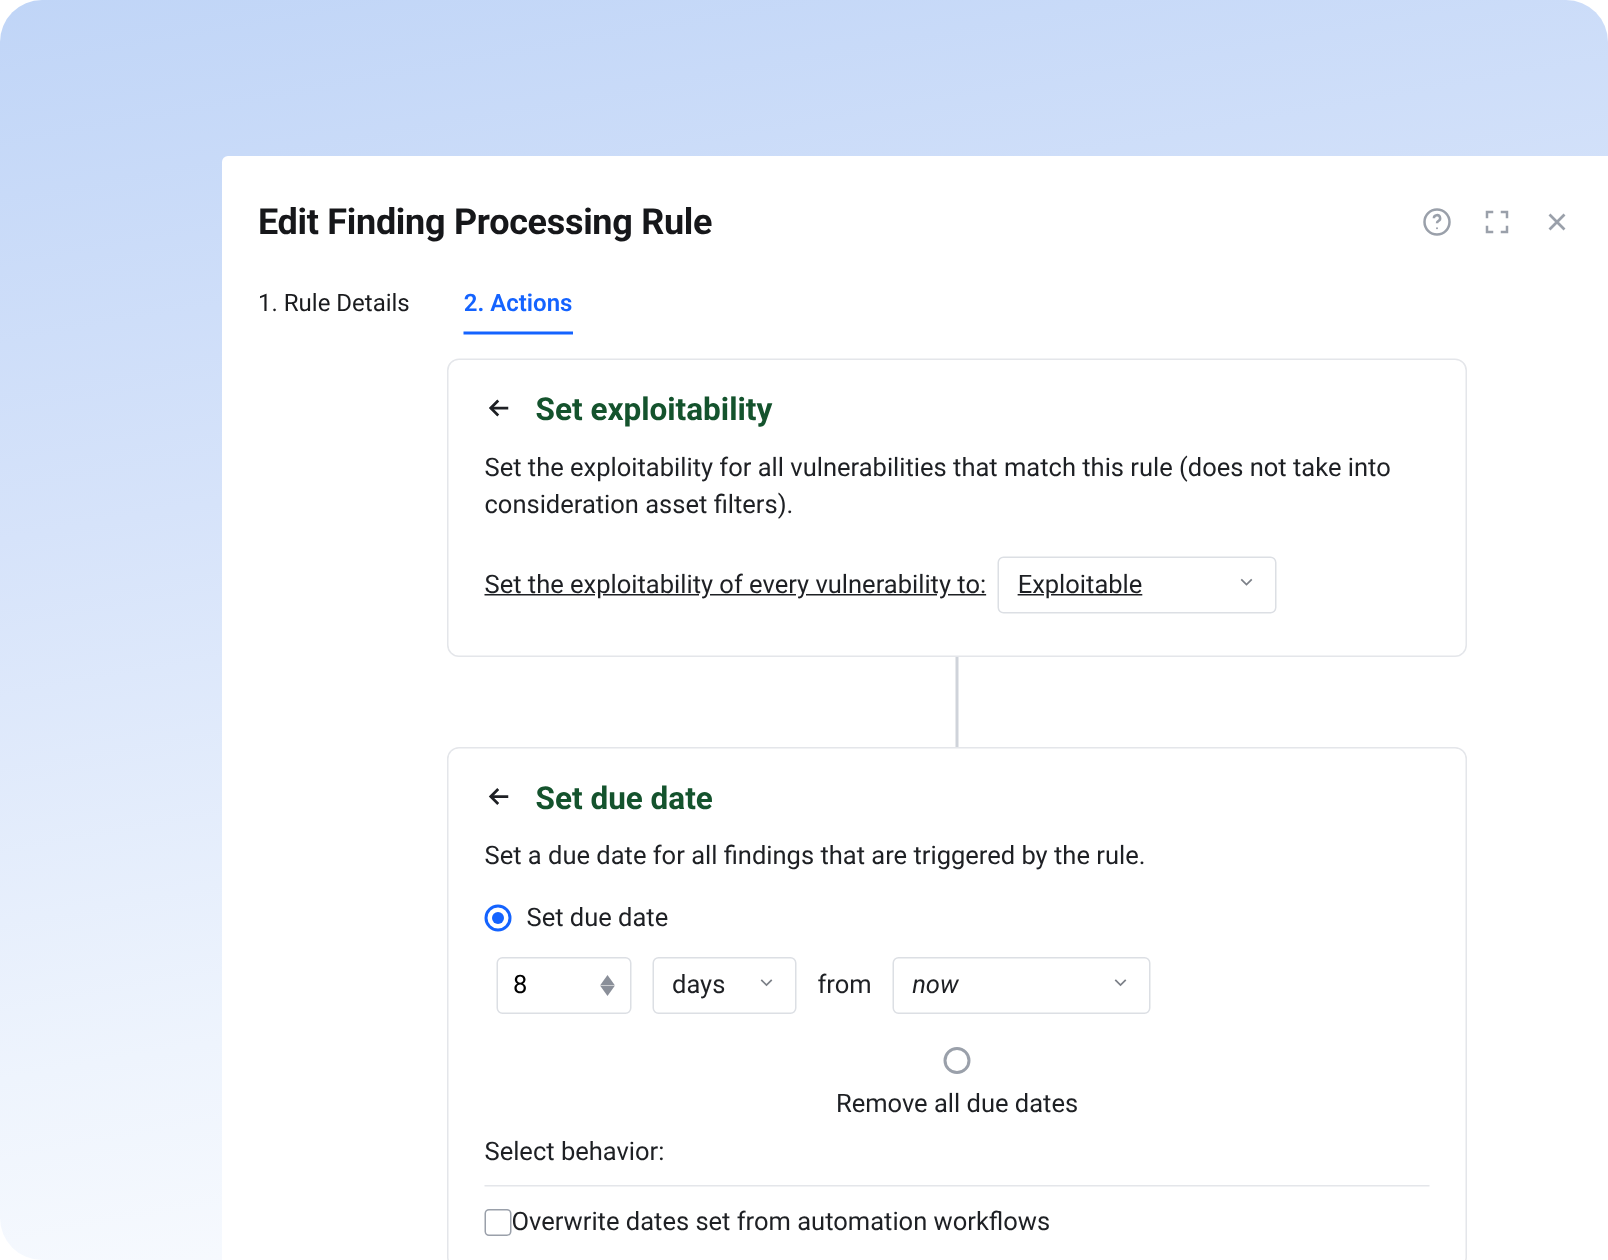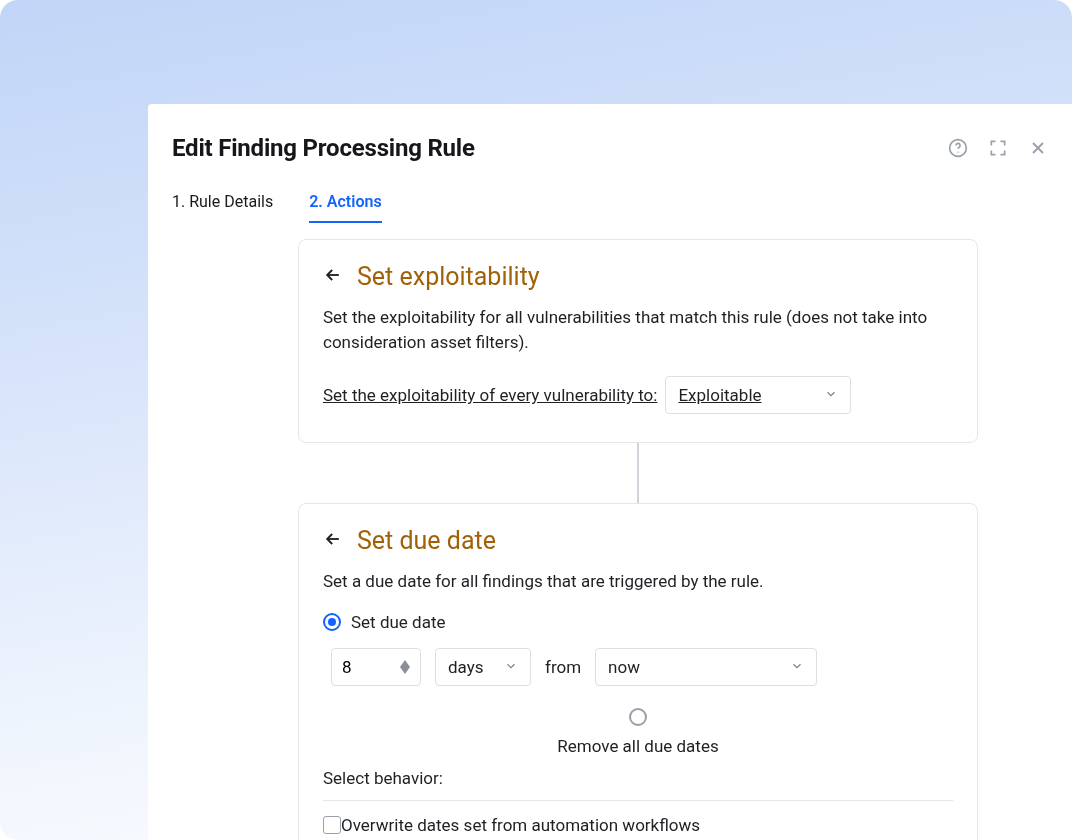--- a/index.html
+++ b/index.html
@@ -7,21 +7,21 @@
     font-family: -apple-system, BlinkMacSystemFont, "Segoe UI", Roboto, Helvetica, Arial, sans-serif;
     background: #fff;
     width: 1072px;
     height: 840px;
     overflow: hidden;
   }
   .outer {
     width: 1072px;
     height: 840px;
     background: linear-gradient(170deg, #c0d5f7 0%, #d6e3fa 35%, #eef4fd 70%, #ffffff 100%);
-    border-radius: 18px;
+    border-radius: 28px;
     position: relative;
     overflow: hidden;
   }
   .panel {
     position: absolute;
     top: 104px;
     left: 148px;
     right: 0;
     bottom: 0;
     background: #fff;
@@ -74,23 +74,23 @@
     background: #fff;
     position: relative;
   }
   .card-head {
     display: flex;
     align-items: center;
     gap: 14px;
     margin-bottom: 14px;
   }
   .card-title {
-    font-size: 25px;
-    font-weight: 400;
-    color: #a16207;
+    font-size: 21px;
+    font-weight: 700;
+    color: #14532d;
   }
   .desc {
     font-size: 17px;
     color: #1e2024;
     line-height: 1.45;
     margin-bottom: 22px;
   }
   .row {
     display: flex;
     align-items: center;
@@ -106,21 +106,21 @@
     border: 1px solid #dcdfe4;
     border-radius: 4px;
     padding: 8px 12px;
     font-size: 17px;
     color: #1e2024;
     background: #fff;
     cursor: pointer;
   }
   .select.wide { width: 186px; }
   .select.med { width: 96px; }
-  .select.big { width: 222px; }
+  .select.big { width: 172px; font-style: italic; }
   .connector {
     width: 2px;
     height: 60px;
     background: #cfd3da;
     margin: 0 auto;
     position: relative;
     left: 0;
   }
   .connector-wrap { width: 680px; }
   .radio-row {

